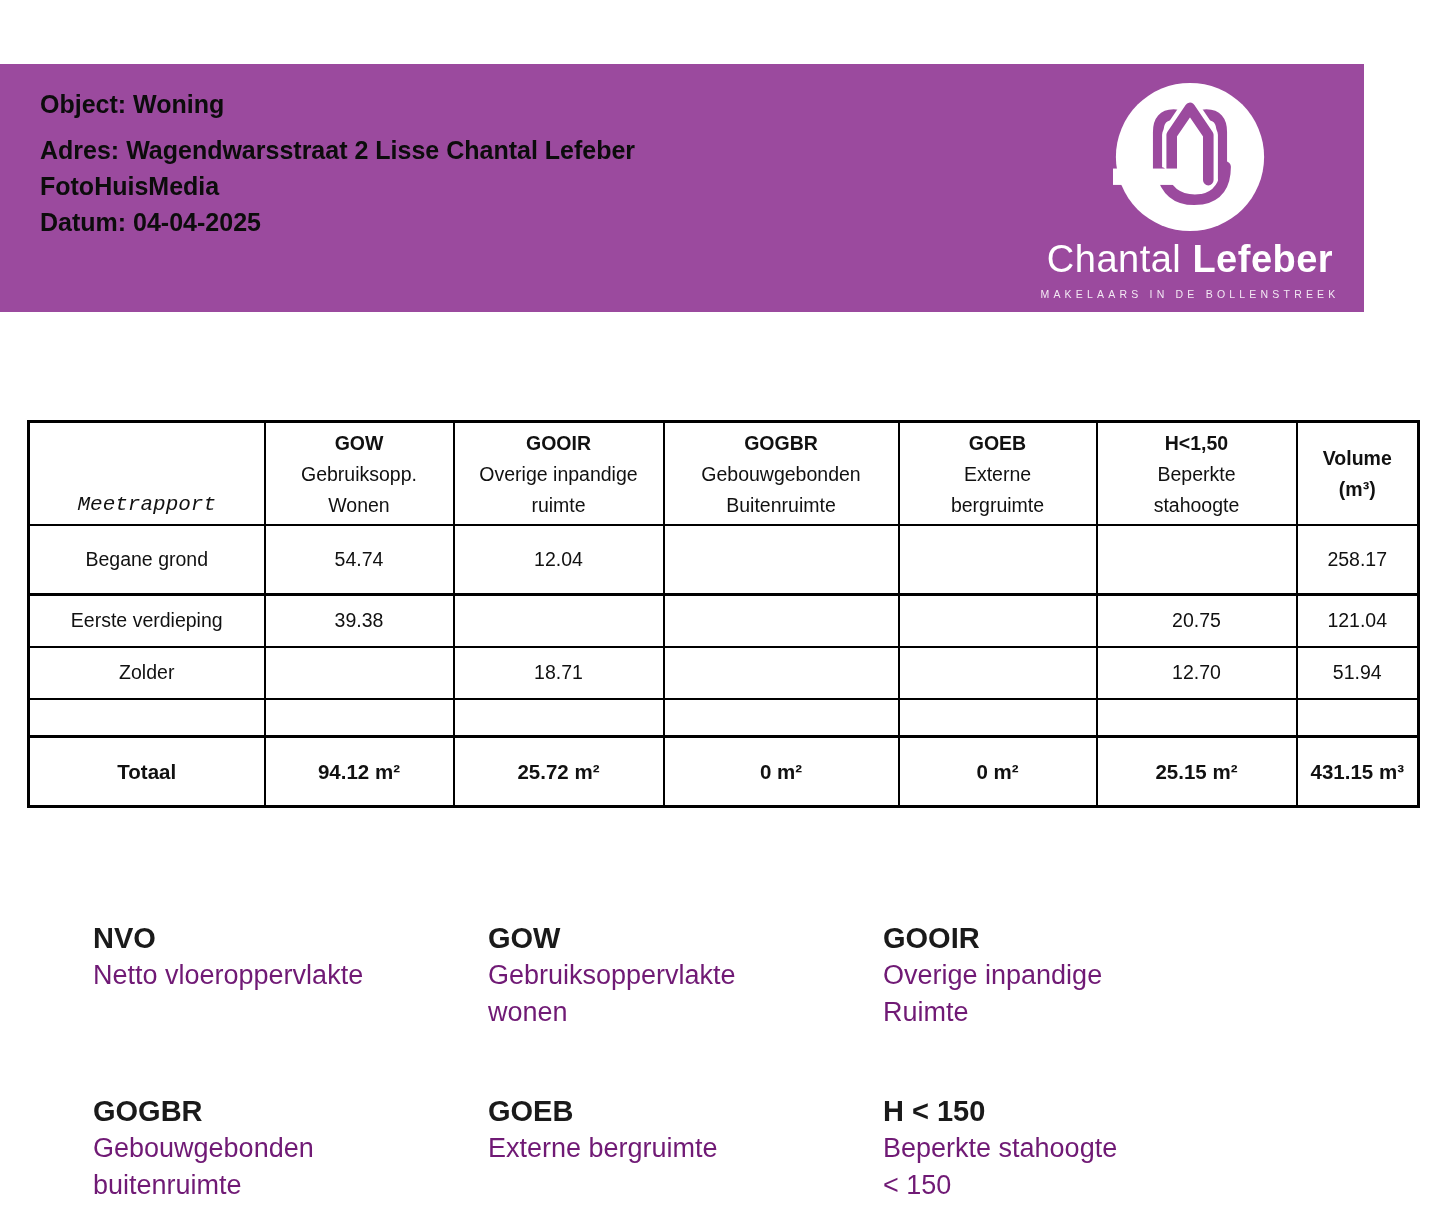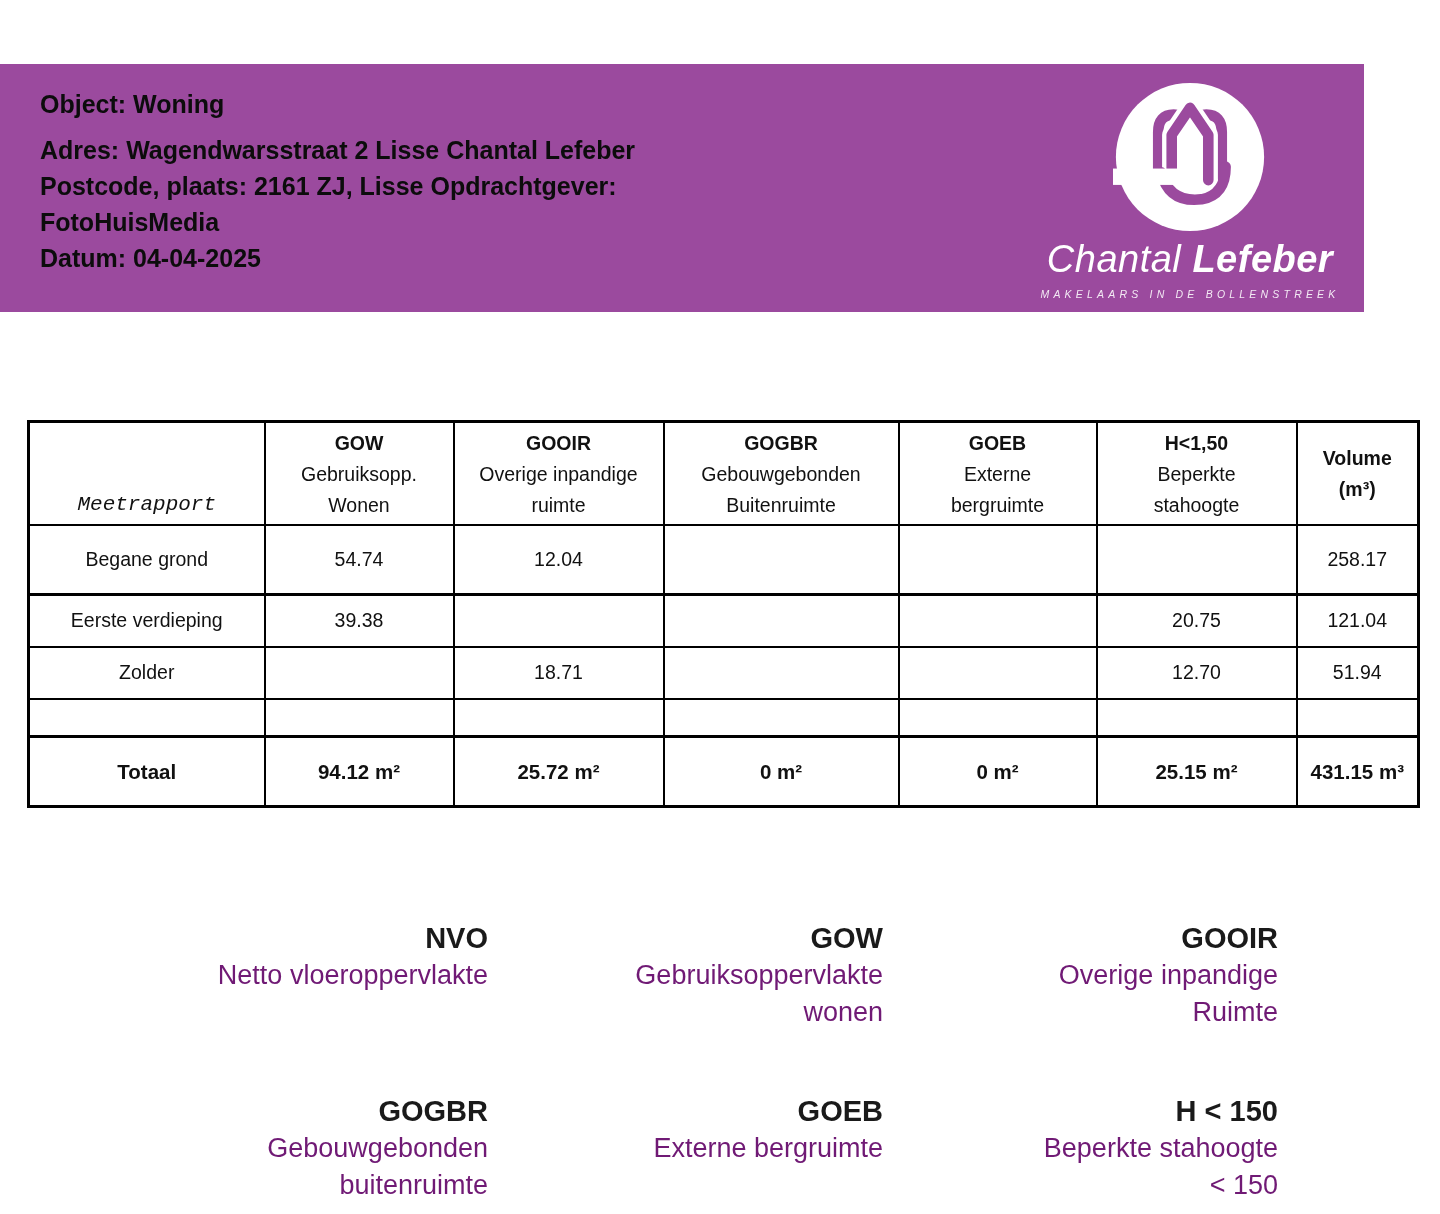--- a/index.html
+++ b/index.html
@@ -18,21 +18,21 @@
     width: 1364px; height: 248px;
     background: #9B4A9E;
     margin-top: 48px;
   }
   .band-text { padding: 26px 0 0 40px; color: #0c0c0c; }
   .obj-line { font-size: 25px; font-weight: 700; margin-bottom: 13px; }
   .addr-line { font-size: 25px; font-weight: 700; line-height: 36px; }
 
   .logo {
     position: absolute; top: 16px; left: 1040px;
-    width: 300px; text-align: center; font-style: italic;
+    width: 300px; text-align: center;
   }
   .logo-circle { width: 154px; height: 154px; margin: 0 auto; display: block; }
   .wordmark {
     margin-top: 4px;
     font-size: 38px; color: #ffffff; letter-spacing: 0.5px;
     white-space: nowrap;
   }
   .wordmark .light { font-weight: 400; }
   .wordmark .bold { font-weight: 700; }
   .tagline {
@@ -70,33 +70,32 @@
   .hline.bold { font-weight: 700; }
   tr.r-total td { font-weight: 700; font-size: 20.5px; }
 
   
   .legend {
     position: absolute; top: 920px; left: 93px;
     width: 1185px;
     display: grid;
     grid-template-columns: repeat(3, 1fr);
     row-gap: 62px;
-    text-align: right;
+    text-align: left;
   }
   .legend-abbr { font-size: 29px; font-weight: 700; line-height: 37px; color: #1a1a1a; }
   .legend-line { font-size: 27px; line-height: 37px; color: #701a75; }
 </style>
 </head>
 <body>
 
 <div class="band">
   <div class="band-text">
     <div class="obj-line">Object: Woning</div>
     <div class="addr-line">Adres: Wagendwarsstraat 2 Lisse Chantal Lefeber</div>
-    <div class="addr-line">Postcode, plaats: 2161 ZJ, Lisse Opdrachtgever:</div>
     <div class="addr-line">FotoHuisMedia</div>
     <div class="addr-line">Datum: 04-04-2025</div>
   </div>
 
   <div class="logo">
     <svg class="logo-circle" viewBox="0 0 160 160" xmlns="http://www.w3.org/2000/svg">
       <circle cx="80" cy="80" r="77" fill="#ffffff"></circle>
 
       <path d="M 47,100 L 47,54 Q 47,36 63,36 Q 79,36 79,54 L 79,62" fill="none" stroke="#9B4A9E" stroke-width="11" stroke-linecap="round"></path>
       <path d="M 81,62 L 81,54 Q 81,36 97,36 Q 113,36 113,54 L 113,100" fill="none" stroke="#9B4A9E" stroke-width="11" stroke-linecap="round"></path>

